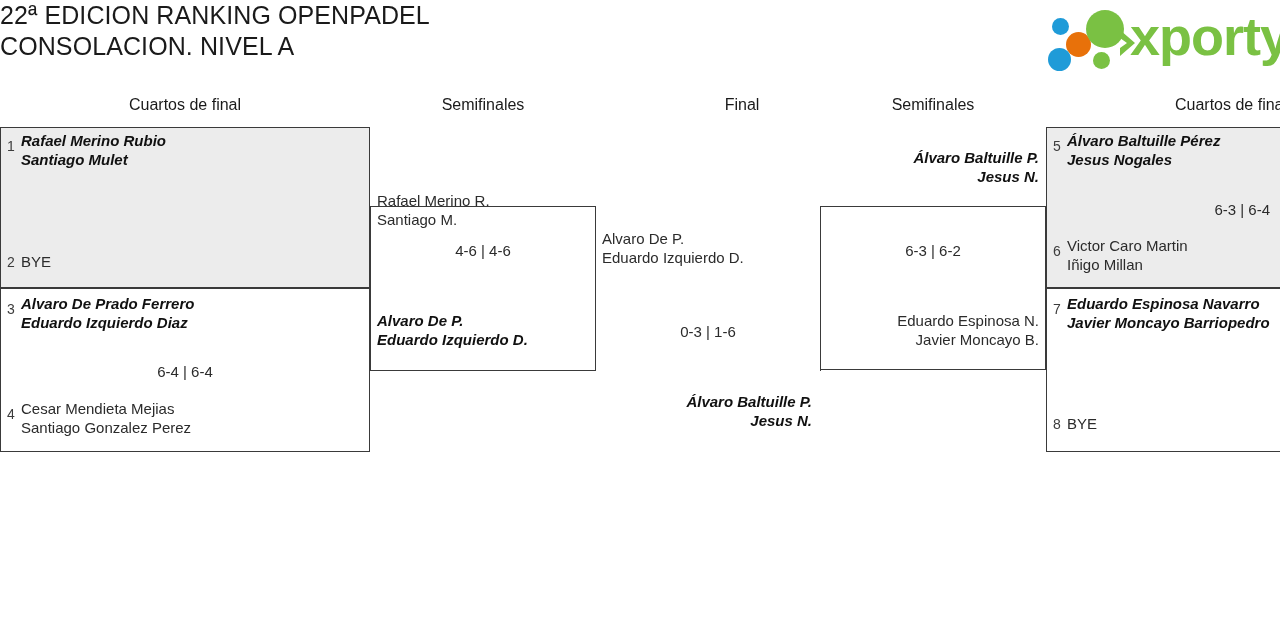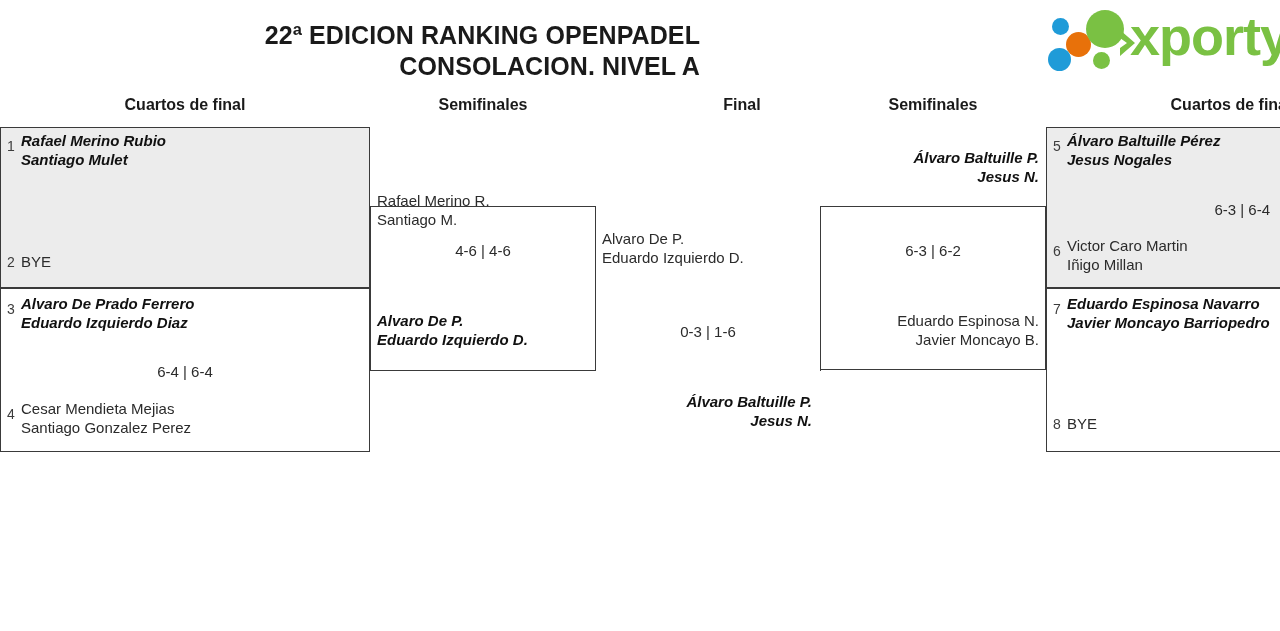--- a/index.html
+++ b/index.html
@@ -21,26 +21,25 @@
   #header {
     position: absolute;
     left: 0; top: 0;
     width: 1280px; height: 92px;
   }
   #title {
     position: absolute;
     left: 0; top: 0;
     width: 700px;
     font-size: 25px;
-    font-weight: 700;
+    font-weight: 400;
     line-height: 31px;
     letter-spacing: 0.1px;
     color: #1a1a1a;
-    padding-top: 20px;
-    text-align: right;
+    padding-top: 0;
   }
   #title .line { display: block; }
 
   
   #logo {
     position: absolute;
     left: 1048px; top: 6px;
     width: 226px; height: 60px;
   }
   #logo .dot { position: absolute; border-radius: 50%; }
@@ -63,21 +62,21 @@
     color: #7ac143;
     letter-spacing: -1px;
     line-height: 60px;
   }
 
   
   .round-label {
     position: absolute;
     top: 96px;
     font-size: 16px;
-    font-weight: 700;
+    font-weight: 400;
     color: #1a1a1a;
     text-align: center;
     white-space: nowrap;
   }
   #round-qf-left   { left: 0px;    width: 370px; }
   #round-sf-left   { left: 370px;  width: 226px; }
   #round-final     { left: 630px;  width: 224px; }
   #round-sf-right  { left: 820px;  width: 226px; }
   #round-qf-right  { left: 1046px; width: 370px; text-align: center; }
 

